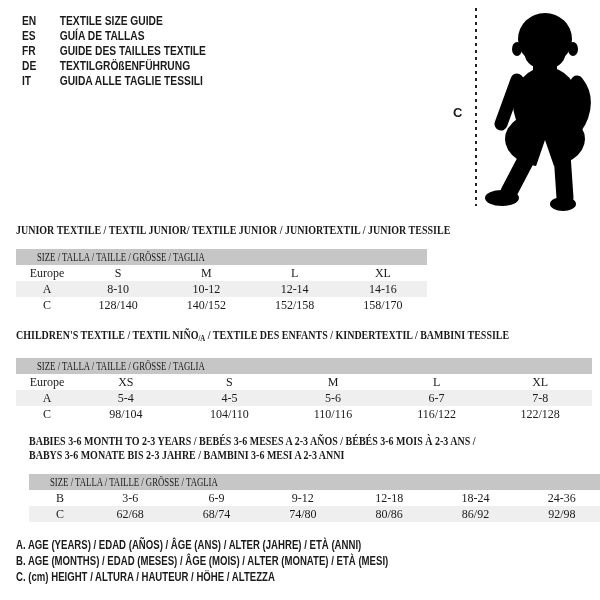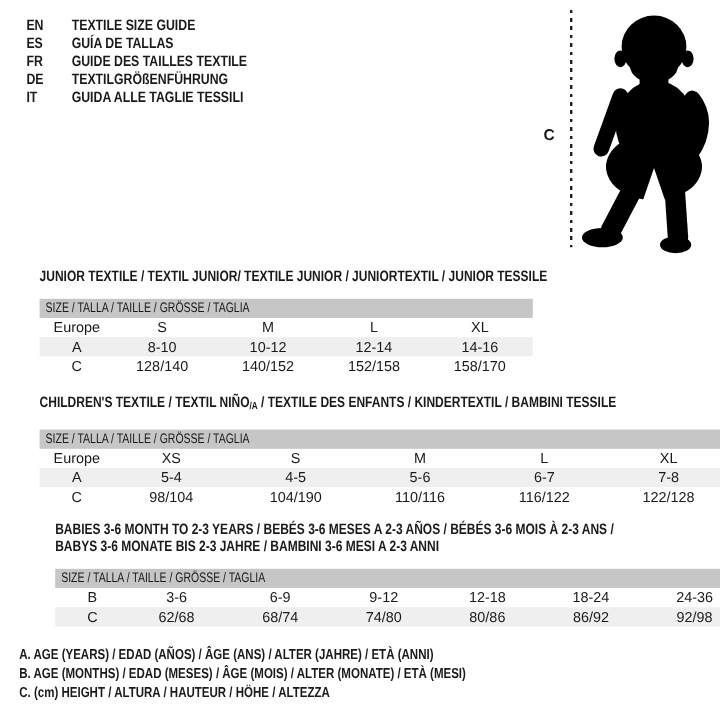--- a/index.html
+++ b/index.html
@@ -16,31 +16,31 @@
             transform:scaleX(0.82);transform-origin:0 50%;}
   .lang-code{display:inline-block;width:46px;}
 
   
   .measure-line{position:absolute;left:475px;top:8px;width:2px;height:198px;
     background:repeating-linear-gradient(to bottom,#222222 0 3px,transparent 3px 7px);}
   .measure-label{position:absolute;left:453px;top:105px;font-weight:bold;font-size:13px;}
   .baby-svg{position:absolute;left:478px;top:8px;}
 
   
-  .section{position:absolute;left:33px;}
+  .section{position:absolute;left:16px;font-family:Liberation Serif, serif;}
   #sec1{top:213px;width:411px;}
   #sec2{top:318px;width:576px;}
   #sec3{top:424px;width:576px;margin-left:13px;}
   .sec-title{font-size:12.5px;font-weight:bold;line-height:14px;white-space:nowrap;}
   .sec-title .line{display:block;}
   .subscript{font-size:8.5px;vertical-align:-2px;}
   #sec1 .tbl{margin-top:12px;}
   #sec2 .tbl{margin-top:13px;}
   #sec3 .tbl{margin-top:12px;}
-  .tbl-head{height:16px;line-height:16px;background:#c6c6c6;padding-left:5px;font-size:11.5px;}
+  .tbl-head{height:16px;line-height:16px;background:#c6c6c6;padding-left:21px;font-size:11.5px;}
   .tbl-row{display:flex;height:16px;line-height:16px;font-size:12px;}
   .tbl-row.alt{background:#efefef;}
   .row-label{width:58px;padding-left:4px;box-sizing:border-box;text-align:center;}
   .cell{flex:1;text-align:center;}
 
   
   .footnotes{position:absolute;left:16px;top:537px;}
   .footnote{height:16px;line-height:16px;font-weight:bold;font-size:12px;}
 </style>
 </head>
@@ -129,21 +129,21 @@
       <span class="row-label">A</span>
       <span class="cell">5-4</span>
       <span class="cell">4-5</span>
       <span class="cell">5-6</span>
       <span class="cell">6-7</span>
       <span class="cell">7-8</span>
     </div>
     <div class="tbl-row">
       <span class="row-label">C</span>
       <span class="cell">98/104</span>
-      <span class="cell">104/190</span>
+      <span class="cell">104/110</span>
       <span class="cell">110/116</span>
       <span class="cell">116/122</span>
       <span class="cell">122/128</span>
     </div>
   </div>
 </section>
 
 <section class="section" id="sec3">
   <h2 class="sec-title">
     <span class="line"><span class="cond">BABIES 3-6 MONTH TO 2-3 YEARS / BEBÉS 3-6 MESES A 2-3 AÑOS / BÉBÉS 3-6 MOIS À 2-3 ANS /</span></span>

